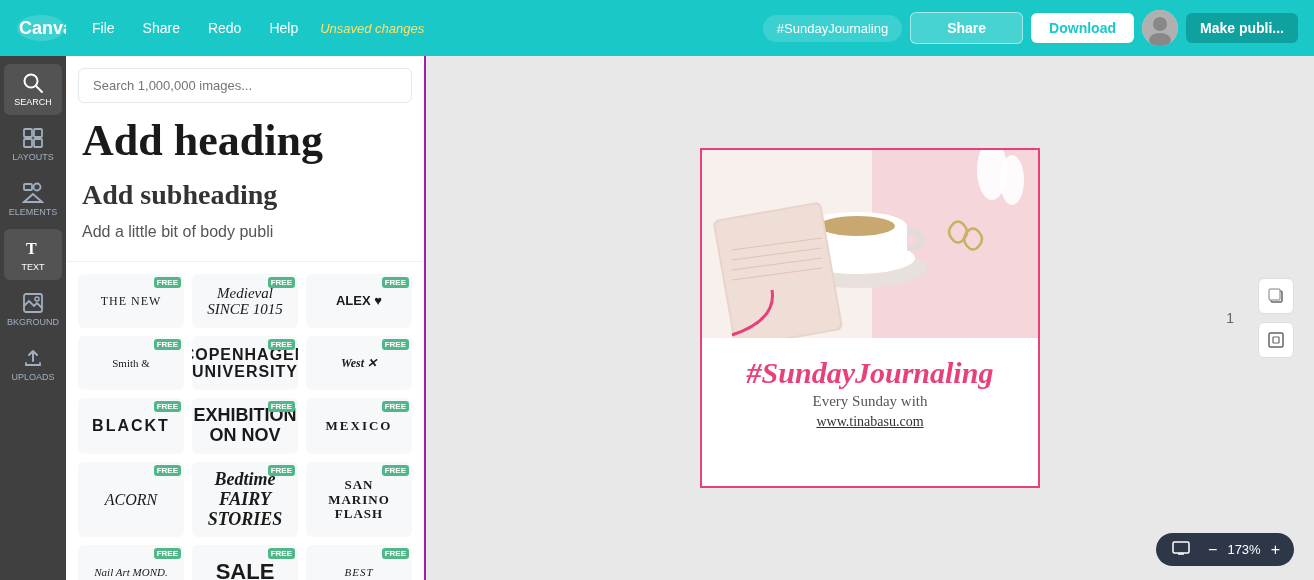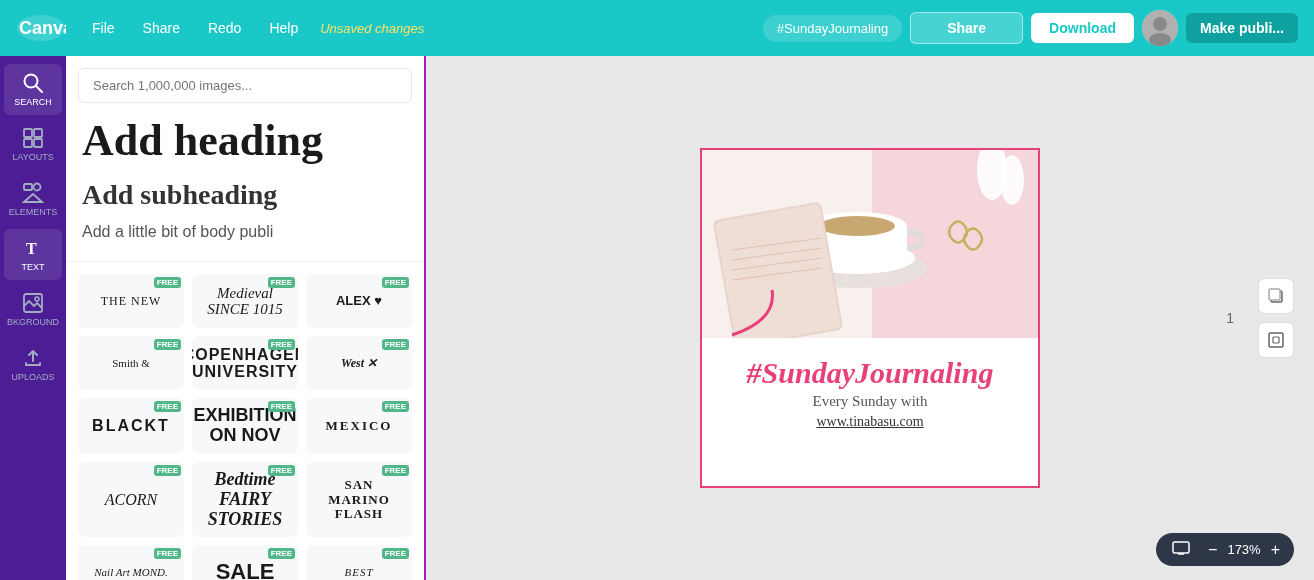--- a/index.html
+++ b/index.html
@@ -101,21 +101,21 @@
 
     
     .main-layout {
       display: flex;
       height: calc(580px - 56px);
     }
 
     
     .icon-sidebar {
       width: 66px;
-      background: #4c1d95;
+      background: #404040;
       display: flex;
       flex-direction: column;
       align-items: center;
       padding-top: 8px;
       gap: 4px;
     }
     .sidebar-icon-item {
       display: flex;
       flex-direction: column;
       align-items: center;

